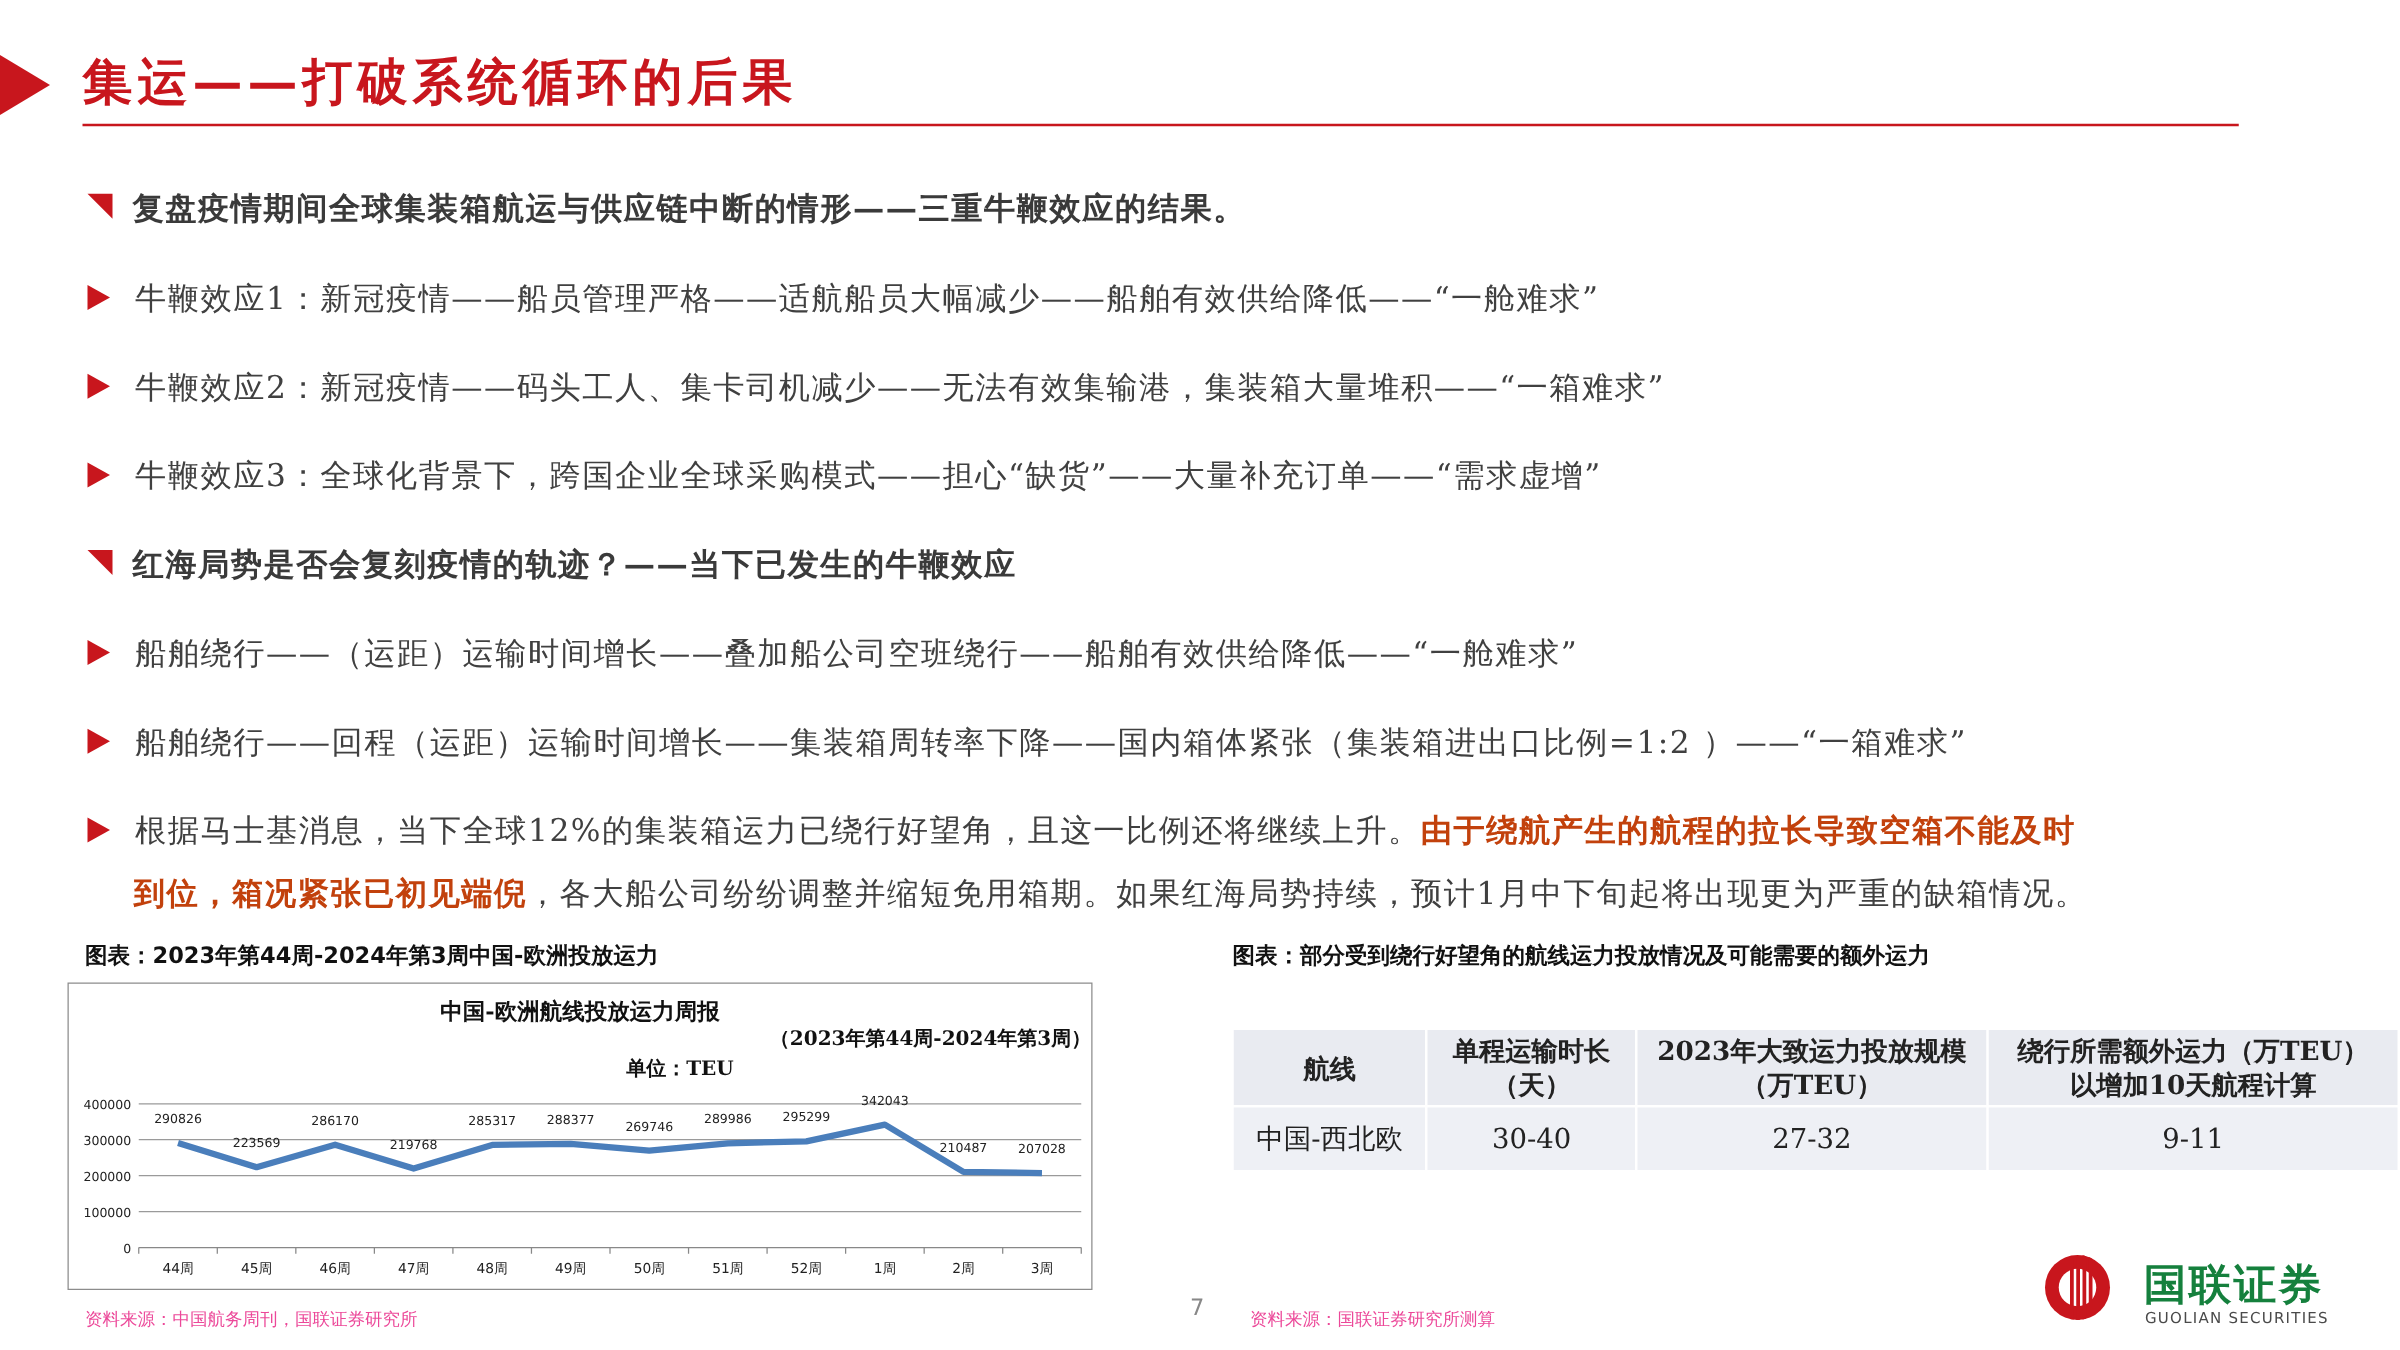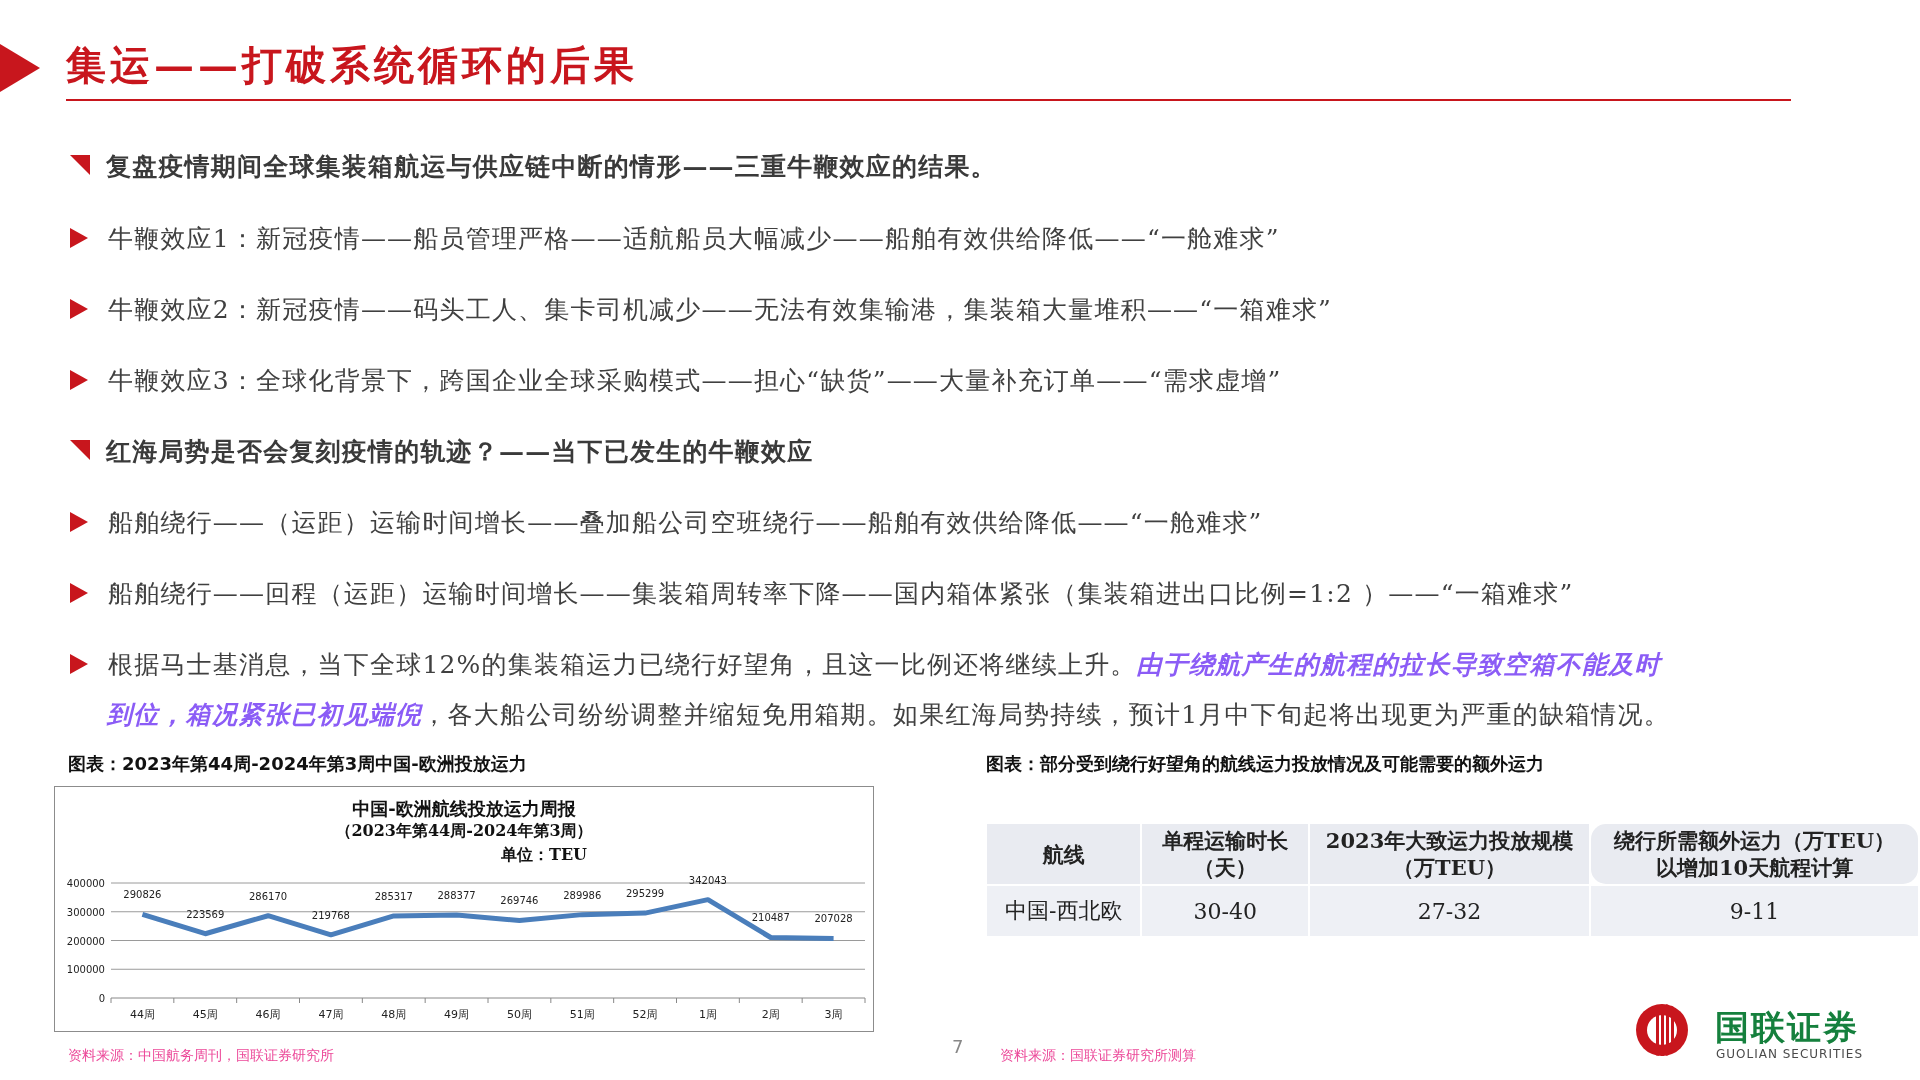--- a/index.html
+++ b/index.html
@@ -28,21 +28,21 @@
     .corner {
       display:inline-block; width:0; height:0; vertical-align:middle;
       border-top:20px solid #c8161d; border-left:20px solid transparent;
       margin-right:16px; position:relative; top:-4px;
     }
     .arrow {
       display:inline-block; width:0; height:0; vertical-align:middle;
       border-top:10px solid transparent; border-bottom:10px solid transparent;
       border-left:18px solid #c8161d; margin-right:20px; position:relative; top:-3px;
     }
-    .bold { font-weight:bold; color:#8b5cf6;font-style:italic; }
+    .bold { font-weight:bold; color:#c2410c; }
     .indent { left:107px; }
 
     
     .caption { font-size:18px; font-weight:bold; color:#111; font-family:"DejaVu Sans",sans-serif; white-space:nowrap; }
     .source { font-size:14px; color:#ec4899; white-space:nowrap; }
 
     
     .chart-frame { left:54px; top:786px; width:818px; height:244px; border:1px solid #8c8c8c; background:#fff; }
     .chart-title { position:absolute; left:0; width:100%; text-align:center; font-size:18px; color:#111; font-weight:bold; }
     .chart-svg { position:absolute; left:0; top:0; }
@@ -92,21 +92,21 @@
 <div class="abs line" style="top:648px;">
   <span class="arrow"></span><span>根据马士基消息，当下全球12%的集装箱运力已绕行好望角，且这一比例还将继续上升。</span><span class="bold">由于绕航产生的航程的拉长导致空箱不能及时</span>
 </div>
 <div class="abs line indent" style="top:698px;">
   <span class="bold">到位，箱况紧张已初见端倪</span><span>，各大船公司纷纷调整并缩短免用箱期。如果红海局势持续，预计1月中下旬起将出现更为严重的缺箱情况。</span>
 </div>
 
 <div class="abs caption" style="left:68px; top:752px;">图表：2023年第44周-2024年第3周中国-欧洲投放运力</div>
 <div class="abs chart-frame">
   <div class="chart-title" style="top:10px;">中国-欧洲航线投放运力周报</div>
-  <div class="chart-title" style="top:34px; font-size:16px;">（2023年第44周-2024年第3周）</div>
+  <div class="chart-title" style="top:34px; font-size:16px;text-align:right;">（2023年第44周-2024年第3周）</div>
   <div class="chart-title" style="top:58px; font-size:16px; padding-left:80px;">单位：TEU</div>
   <svg class="chart-svg" id="chart-svg" width="818" height="244">
       <line x1="56" x2="810" y1="211" y2="211" stroke="#888" stroke-width="1"></line>
       <text x="50" y="215" text-anchor="end" font-size="10" fill="#222" font-family="DejaVu Sans, sans-serif">0</text>
       <line x1="56" x2="810" y1="182.25" y2="182.25" stroke="#9a9a9a" stroke-width="1"></line>
       <text x="50" y="186.25" text-anchor="end" font-size="10" fill="#222" font-family="DejaVu Sans, sans-serif">100000</text>
       <line x1="56" x2="810" y1="153.5" y2="153.5" stroke="#9a9a9a" stroke-width="1"></line>
       <text x="50" y="157.5" text-anchor="end" font-size="10" fill="#222" font-family="DejaVu Sans, sans-serif">200000</text>
       <line x1="56" x2="810" y1="124.75" y2="124.75" stroke="#9a9a9a" stroke-width="1"></line>
       <text x="50" y="128.75" text-anchor="end" font-size="10" fill="#222" font-family="DejaVu Sans, sans-serif">300000</text>
@@ -154,21 +154,21 @@
 </div>
 <div class="abs source" style="left:68px; top:1047px;">资料来源：中国航务周刊，国联证券研究所</div>
 
 <div class="abs caption" style="left:986px; top:752px;font-family:Liberation Serif, serif;">图表：部分受到绕行好望角的航线运力投放情况及可能需要的额外运力</div>
 <table class="abs tbl">
   <thead>
     <tr>
       <th style="width:152px;"><span>航线</span></th>
       <th style="width:164px;"><span>单程运输时长</span><br><span>（天）</span></th>
       <th style="width:278px;"><span>2023年大致运力投放规模</span><br><span>（万TEU）</span></th>
-      <th style="width:326px;border-radius:15px;"><span>绕行所需额外运力（万TEU）</span><br><span>以增加10天航程计算</span></th>
+      <th style="width:326px;"><span>绕行所需额外运力（万TEU）</span><br><span>以增加10天航程计算</span></th>
     </tr>
   </thead>
   <tbody>
     <tr>
       <td>中国-西北欧</td>
       <td>30-40</td>
       <td>27-32</td>
       <td>9-11</td>
     </tr>
   </tbody>

